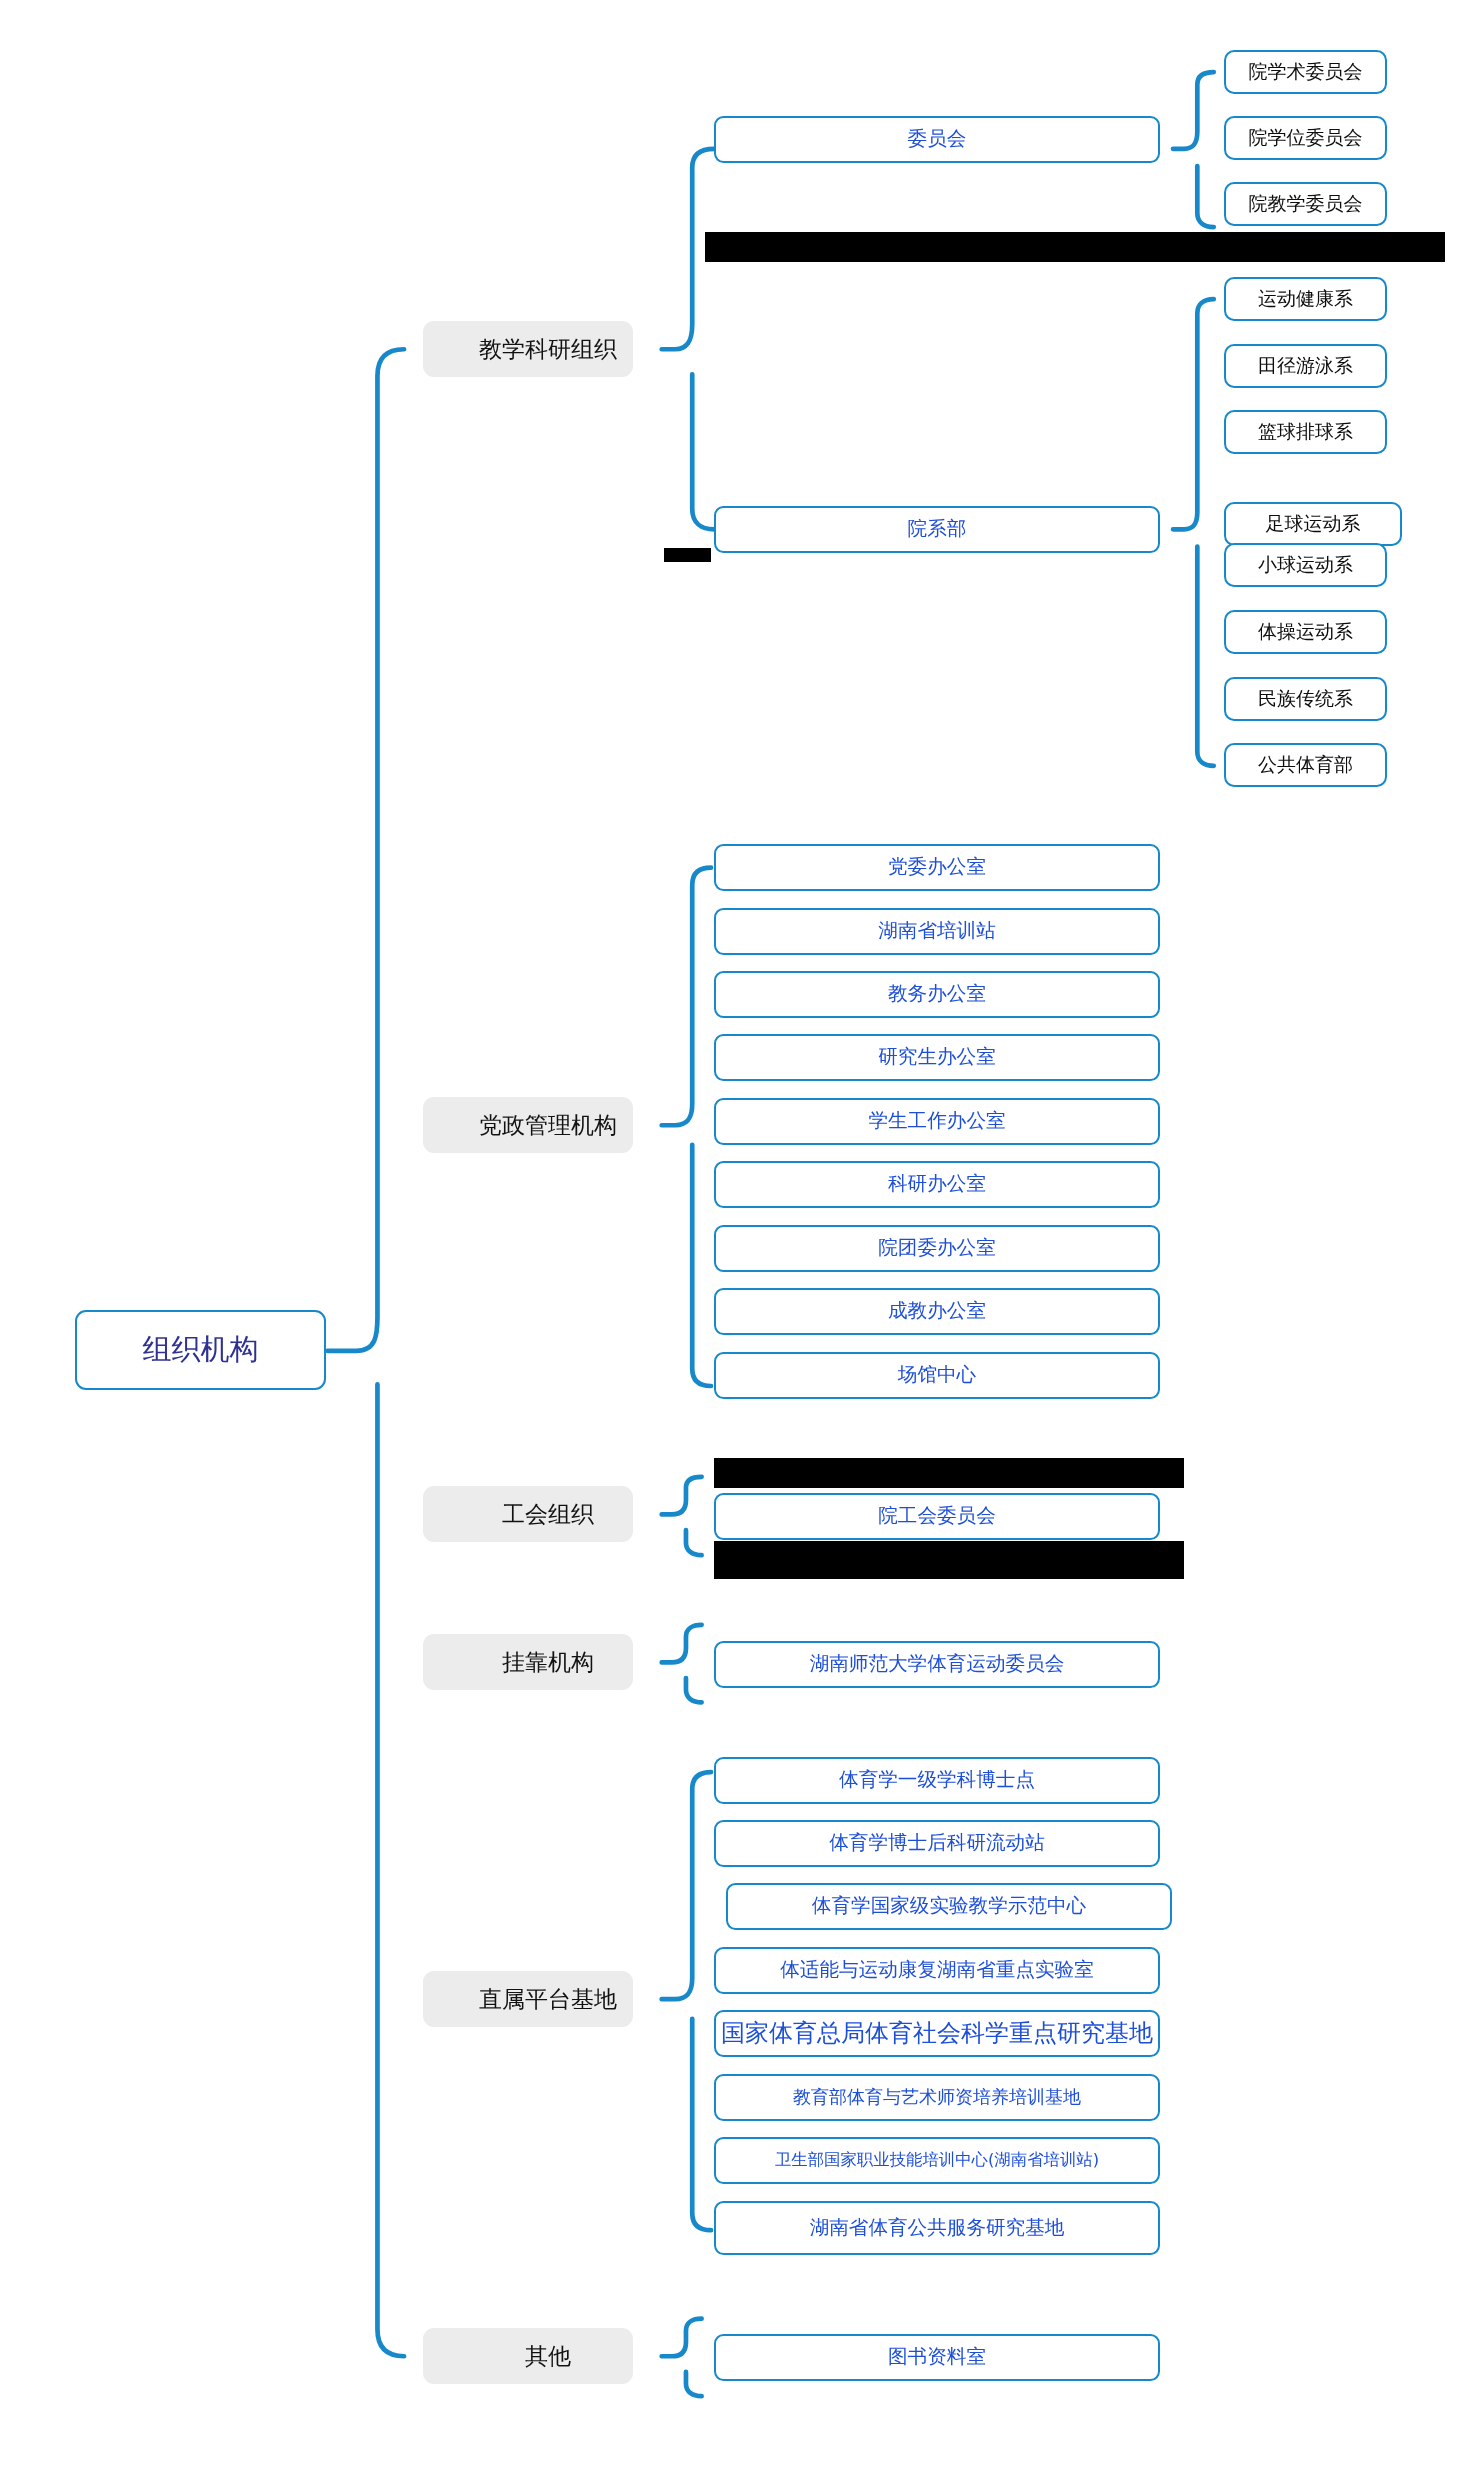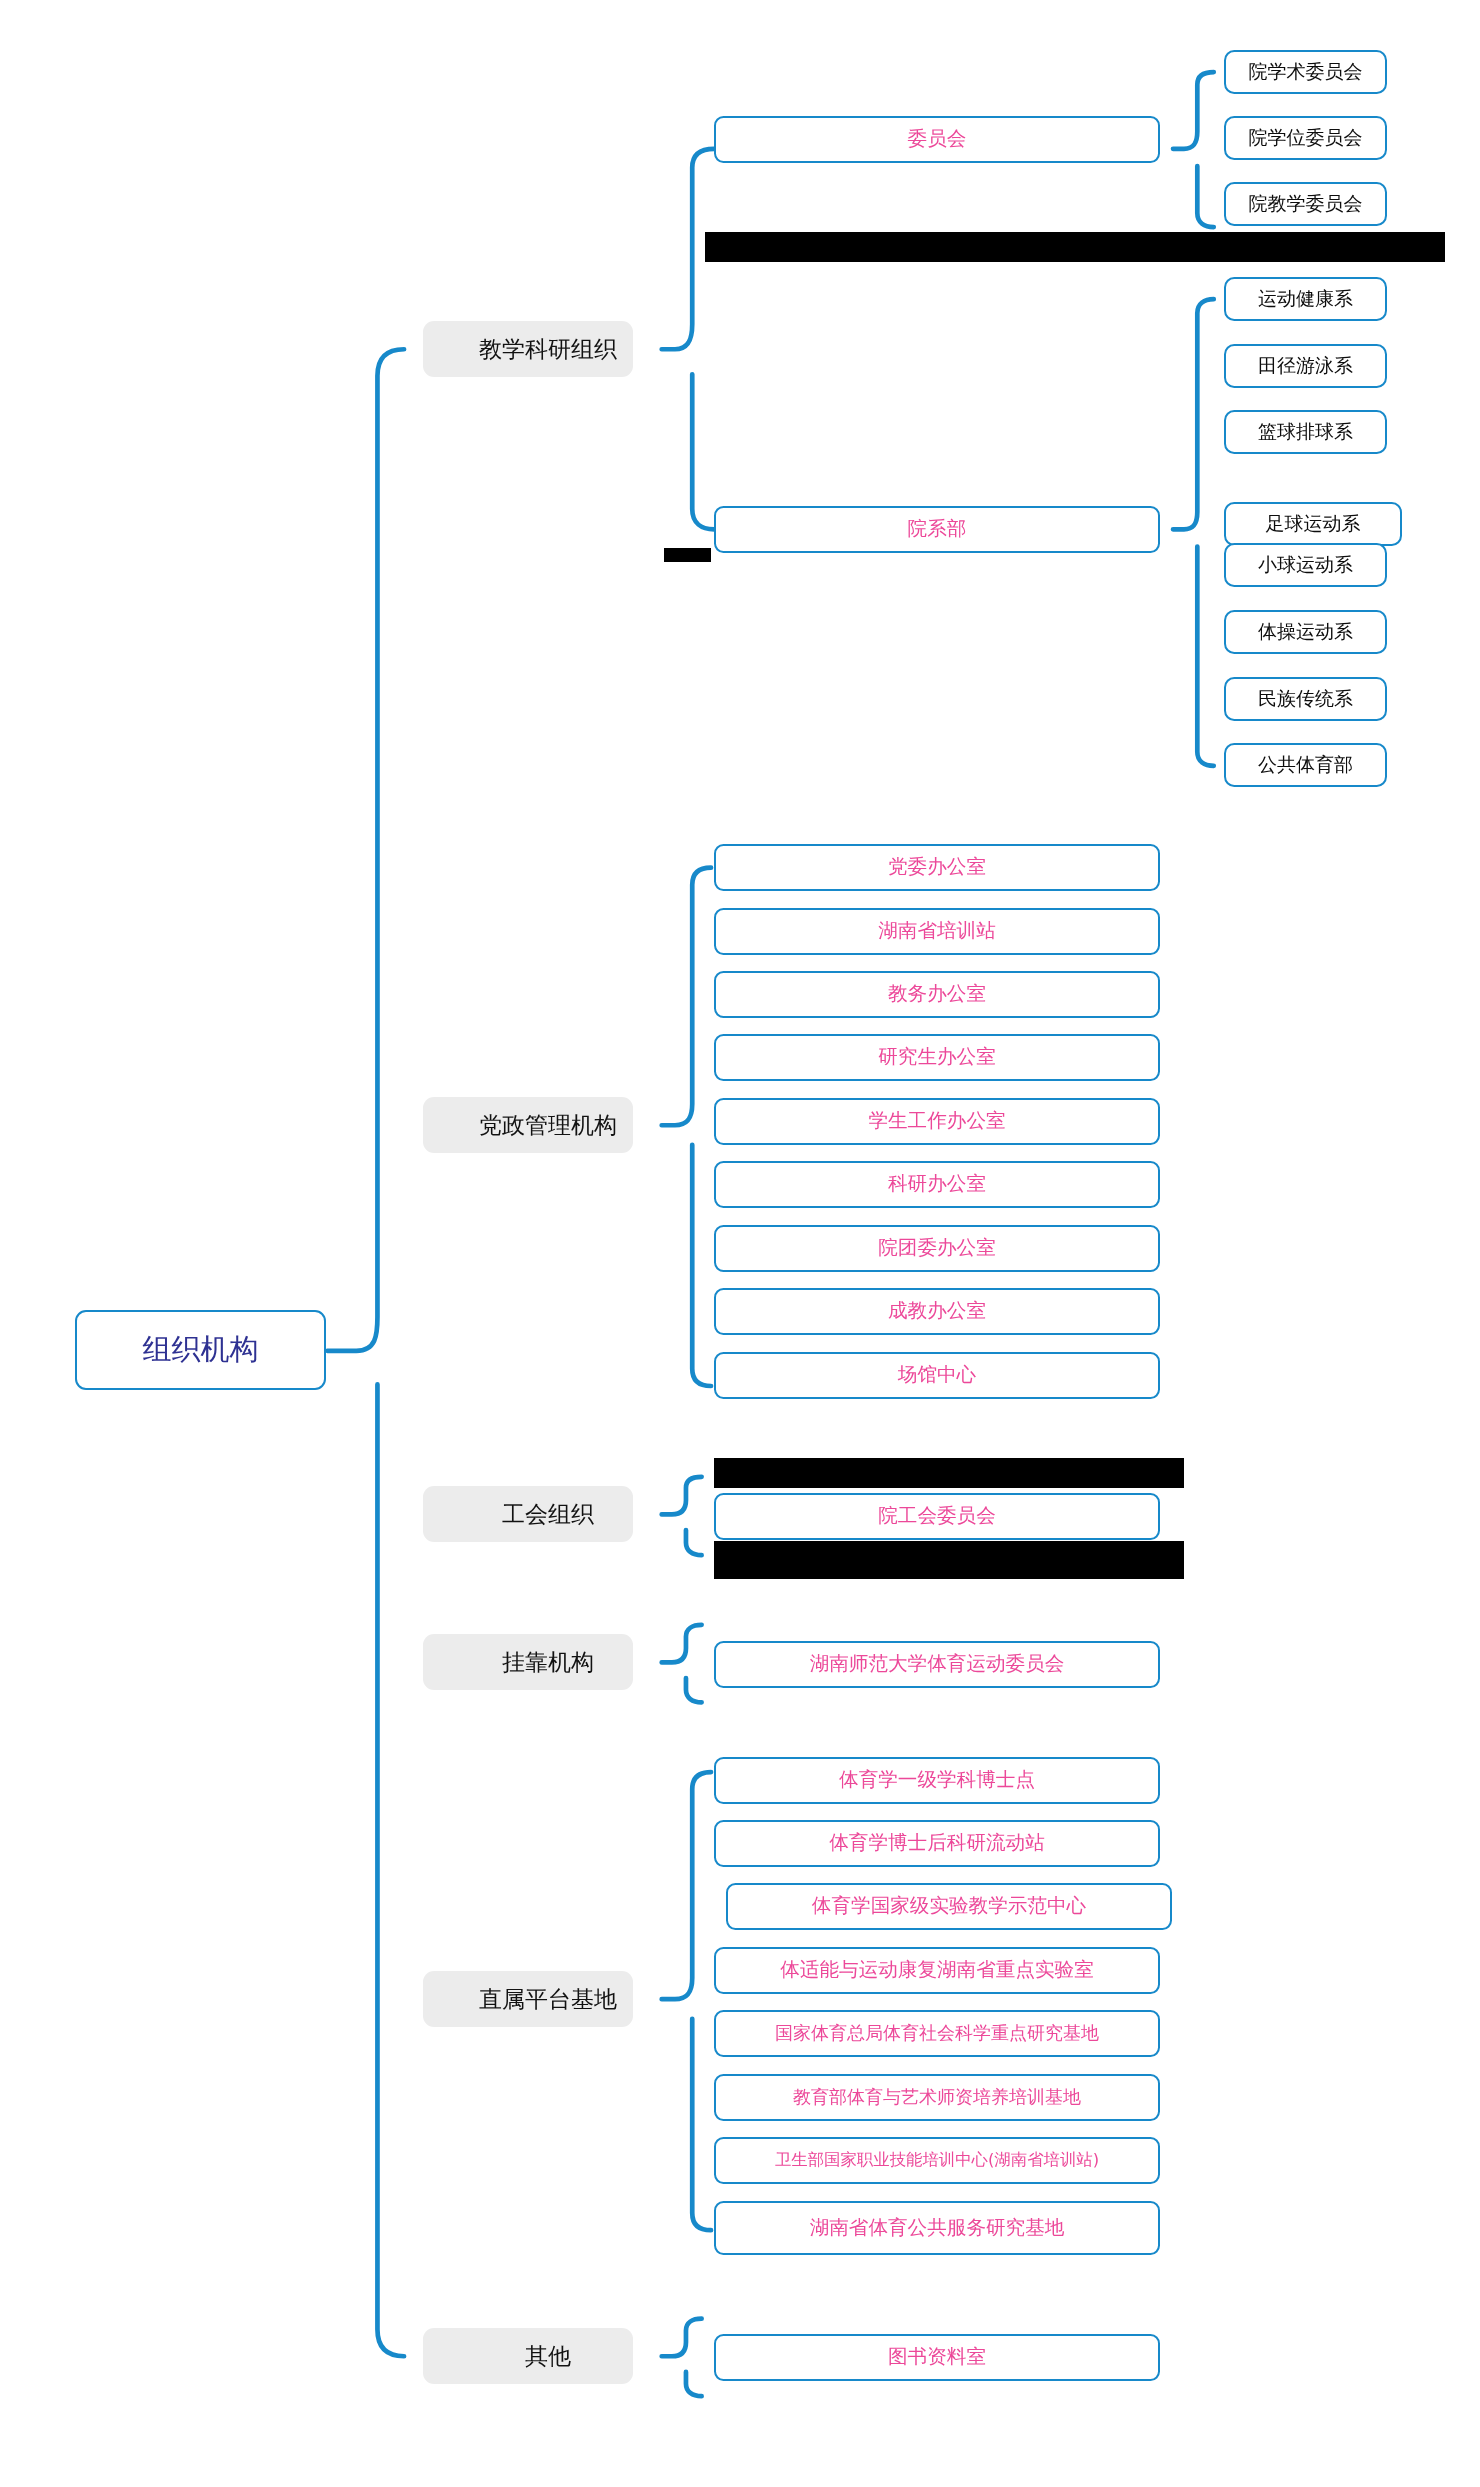--- a/index.html
+++ b/index.html
@@ -47,21 +47,21 @@
     border-radius: 11px;
     color: #121212;
     font-size: 23px;
     padding-left: 40px;
   }
   
   .n-l3 {
     background: #ffffff;
     border: 2.3px solid #1789CA;
     border-radius: 9.4px;
-    color: #ec4899;
+    color: #1d4ed8;
     font-size: 19.6px;
   }
   
   .n-l4 {
     background: #ffffff;
     border: 2.3px solid #1789CA;
     border-radius: 10.2px;
     color: #0d0d0d;
     font-size: 19px;
   }
@@ -243,21 +243,21 @@
   </div>
   <div class="node n-l3" style="left:714px; top:1820px; width:446px; height:47px;">
     <span>体育学博士后科研流动站</span>
   </div>
   <div class="node n-l3" style="left:714px; top:1883px; width:446px; height:47px;margin-left:12px;">
     <span>体育学国家级实验教学示范中心</span>
   </div>
   <div class="node n-l3" style="left:714px; top:1947px; width:446px; height:47px;">
     <span>体适能与运动康复湖南省重点实验室</span>
   </div>
-  <div class="node n-l3" style="left:714px; top:2010px; width:446px; height:47px; font-size:18px;">
+  <div class="node n-l3" style="left:714px; top:2010px; width:446px; height:47px; font-size:24px;">
     <span>国家体育总局体育社会科学重点研究基地</span>
   </div>
   <div class="node n-l3" style="left:714px; top:2074px; width:446px; height:47px; font-size:18px;">
     <span>教育部体育与艺术师资培养培训基地</span>
   </div>
   <div class="node n-l3" style="left:714px; top:2137px; width:446px; height:47px; font-size:16.4px;">
     <span>卫生部国家职业技能培训中心(湖南省培训站)</span>
   </div>
   <div class="node n-l3" style="left:714px; top:2201px; width:446px; height:54px;">
     <span>湖南省体育公共服务研究基地</span>

